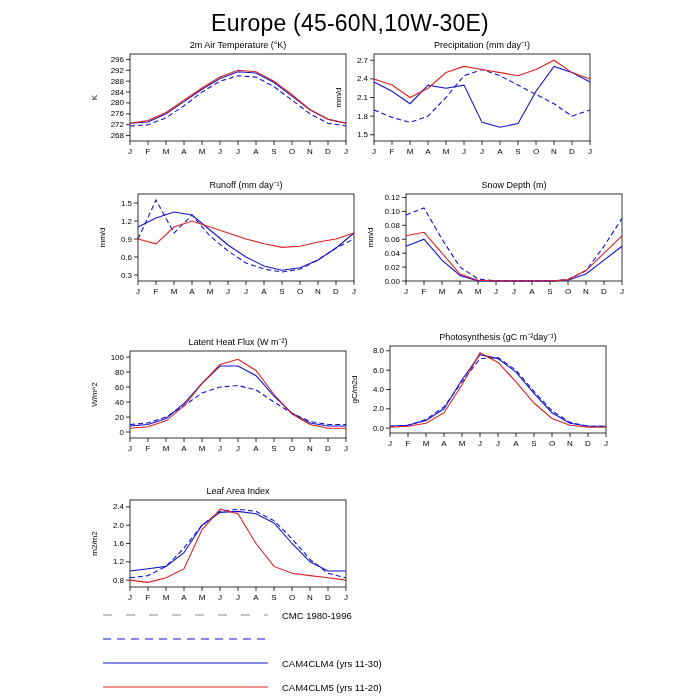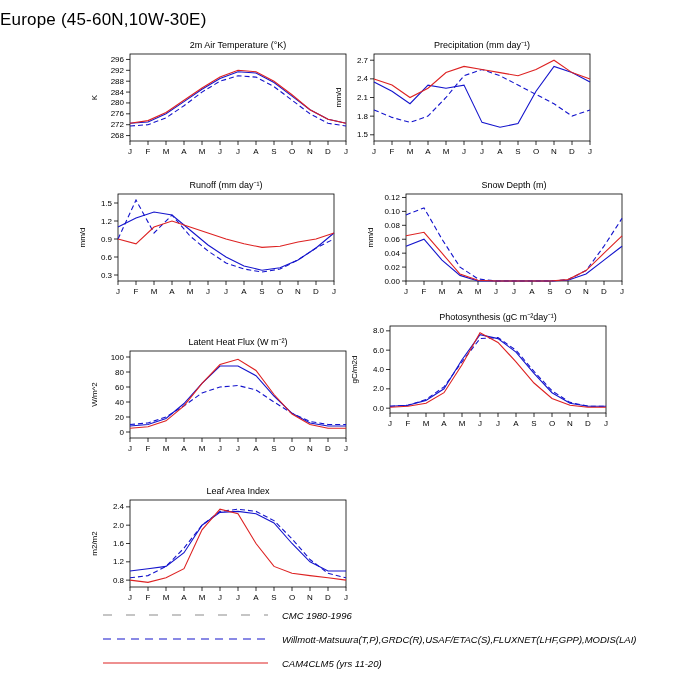--- a/index.html
+++ b/index.html
@@ -1,23 +1,23 @@
 <!DOCTYPE html>
 <html><head>
 <meta charset="utf-8">
 <style>
   * { margin:0; padding:0; box-sizing:border-box; }
   html,body { width:700px; height:700px; background:#ffffff; overflow:hidden;
               font-family:"Liberation Sans", sans-serif; color:#000; }
   body { position:relative; }
-  .main-title { position:absolute; left:0; top:10px; width:700px; 
-                font-size:17px; letter-spacing:0.2px; }
+  .main-title { position:absolute; left:0; top:10px; width:700px; text-align:center;
+                font-size:23px; letter-spacing:0.2px; }
   .chart-panel { position:absolute; width:285px; height:135px; }
   svg text { font-family:"Liberation Sans", sans-serif; fill:#000; }
-  .legend { position:absolute; left:103px; top:603px;font-style:italic; }
+  .legend { position:absolute; left:103px; top:603px; }
   .legend-row { display:flex; align-items:center; height:24px; }
   .legend-line { flex:0 0 165px; margin-right:14px; }
   .legend-label { font-size:9.5px; white-space:nowrap; }
 </style>
 </head>
 <body>
 
 <div class="main-title">Europe (45-60N,10W-30E)</div>
 
 <div>
@@ -108,21 +108,21 @@
         <text x="226" y="116" text-anchor="middle" font-size="8">N</text>
         <line x1="244" y1="103" x2="244" y2="107" stroke="#000" stroke-width="0.8"></line>
         <text x="244" y="116" text-anchor="middle" font-size="8">D</text>
         <line x1="262" y1="103" x2="262" y2="107" stroke="#000" stroke-width="0.8"></line>
         <text x="262" y="116" text-anchor="middle" font-size="8">J</text>
         <text x="13" y="59.5" text-anchor="middle" font-size="8" transform="rotate(-90 13 59.5)">mm/d</text>
         <polyline points="46.0,71.9 64.0,79.4 82.0,84.4 100.0,78.1 118.0,59.5 136.0,37.7 154.0,31.5 172.0,37.7 190.0,47.1 208.0,56.4 226.0,65.7 244.0,78.1 262.0,71.9" fill="none" stroke="#1414cc" stroke-width="1.1" stroke-dasharray="5 3"></polyline>
         <polyline points="46.0,44.0 64.0,53.3 82.0,65.7 100.0,47.1 118.0,50.2 136.0,47.1 154.0,84.4 172.0,89.3 190.0,85.6 208.0,53.3 226.0,28.4 244.0,34.6 262.0,44.0" fill="none" stroke="#1414cc" stroke-width="1.1"></polyline>
         <polyline points="46.0,40.9 64.0,47.1 82.0,59.5 100.0,50.2 118.0,34.6 136.0,28.4 154.0,31.5 172.0,34.6 190.0,37.7 208.0,31.5 226.0,22.2 244.0,34.6 262.0,40.9" fill="none" stroke="#dd2222" stroke-width="1.1"></polyline>
       </svg></div>
-  <div class="chart-panel" style="left:72px;  top:178px"><svg width="285" height="135">
+  <div class="chart-panel" style="left:92px;  top:178px"><svg width="285" height="135">
         <text x="154" y="10" text-anchor="middle" font-size="9">Runoff (mm day⁻¹)</text>
         <rect x="46" y="16" width="216" height="87" fill="none" stroke="#000" stroke-width="0.8"></rect>
         <line x1="42" y1="97" x2="46" y2="97" stroke="#000" stroke-width="0.8"></line>
         <text x="40" y="99.5" text-anchor="end" font-size="8">0.3</text>
         <line x1="42" y1="79" x2="46" y2="79" stroke="#000" stroke-width="0.8"></line>
         <text x="40" y="81.5" text-anchor="end" font-size="8">0.6</text>
         <line x1="42" y1="61" x2="46" y2="61" stroke="#000" stroke-width="0.8"></line>
         <text x="40" y="63.5" text-anchor="end" font-size="8">0.9</text>
         <line x1="42" y1="42.99999999999999" x2="46" y2="42.99999999999999" stroke="#000" stroke-width="0.8"></line>
         <text x="40" y="45.49999999999999" text-anchor="end" font-size="8">1.2</text>
@@ -246,21 +246,21 @@
         <text x="226" y="116" text-anchor="middle" font-size="8">N</text>
         <line x1="244" y1="103" x2="244" y2="107" stroke="#000" stroke-width="0.8"></line>
         <text x="244" y="116" text-anchor="middle" font-size="8">D</text>
         <line x1="262" y1="103" x2="262" y2="107" stroke="#000" stroke-width="0.8"></line>
         <text x="262" y="116" text-anchor="middle" font-size="8">J</text>
         <text x="13" y="59.5" text-anchor="middle" font-size="8" transform="rotate(-90 13 59.5)">W/m^2</text>
         <polyline points="46.0,89.5 64.0,88.0 82.0,82.0 100.0,70.8 118.0,58.0 136.0,52.0 154.0,50.5 172.0,55.0 190.0,67.0 208.0,78.3 226.0,86.5 244.0,89.5 262.0,89.5" fill="none" stroke="#1414cc" stroke-width="1.1" stroke-dasharray="5 3"></polyline>
         <polyline points="46.0,91.0 64.0,89.5 82.0,83.5 100.0,68.5 118.0,48.3 136.0,31.0 154.0,31.0 172.0,40.7 190.0,61.0 208.0,78.3 226.0,88.0 244.0,91.0 262.0,91.0" fill="none" stroke="#1414cc" stroke-width="1.1"></polyline>
         <polyline points="46.0,93.3 64.0,91.8 82.0,85.8 100.0,70.8 118.0,48.3 136.0,29.5 154.0,24.3 172.0,35.5 190.0,59.5 208.0,79.0 226.0,89.5 244.0,93.3 262.0,93.3" fill="none" stroke="#dd2222" stroke-width="1.1"></polyline>
       </svg></div>
-  <div class="chart-panel" style="left:344px; top:310px"><svg width="285" height="135">
+  <div class="chart-panel" style="left:344px; top:330px"><svg width="285" height="135">
         <text x="154" y="10" text-anchor="middle" font-size="9">Photosynthesis (gC m⁻²day⁻¹)</text>
         <rect x="46" y="16" width="216" height="87" fill="none" stroke="#000" stroke-width="0.8"></rect>
         <line x1="42" y1="98.16666666666667" x2="46" y2="98.16666666666667" stroke="#000" stroke-width="0.8"></line>
         <text x="40" y="100.66666666666667" text-anchor="end" font-size="8">0.0</text>
         <line x1="42" y1="78.83333333333333" x2="46" y2="78.83333333333333" stroke="#000" stroke-width="0.8"></line>
         <text x="40" y="81.33333333333333" text-anchor="end" font-size="8">2.0</text>
         <line x1="42" y1="59.5" x2="46" y2="59.5" stroke="#000" stroke-width="0.8"></line>
         <text x="40" y="62" text-anchor="end" font-size="8">4.0</text>
         <line x1="42" y1="40.166666666666664" x2="46" y2="40.166666666666664" stroke="#000" stroke-width="0.8"></line>
         <text x="40" y="42.666666666666664" text-anchor="end" font-size="8">6.0</text>
@@ -347,21 +347,26 @@
   <div class="legend-row">
     <svg class="legend-line" width="165" height="8">
       <line x1="0" y1="4" x2="165" y2="4" stroke-width="1.2" stroke-dasharray="9 14" stroke="#8c8c8c"></line>
     </svg>
     <span class="legend-label">CMC 1980-1996</span>
   </div>
   <div class="legend-row">
     <svg class="legend-line" width="165" height="8">
       <line x1="0" y1="4" x2="165" y2="4" stroke-width="1.2" stroke-dasharray="8 6" stroke="#1414cc"></line>
     </svg>
-    <span class="legend-label">Willmott-Matsuura(T,P),GRDC(R),USAF/ETAC(S),FLUXNET(LHF,GPP),MODIS(LAI)</span>
+  </div>
+  <div class="legend-row">
+    <svg class="legend-line" width="165" height="8">
+      <line x1="0" y1="4" x2="165" y2="4" stroke-width="1.2" stroke="#1414cc"></line>
+    </svg>
+    <span class="legend-label">CAM4CLM4 (yrs 11-30)</span>
   </div>
   <div class="legend-row">
     <svg class="legend-line" width="165" height="8">
       <line x1="0" y1="4" x2="165" y2="4" stroke-width="1.2" stroke="#dd2222"></line>
     </svg>
     <span class="legend-label">CAM4CLM5 (yrs 11-20)</span>
   </div>
 </div>
 
 </body></html>

